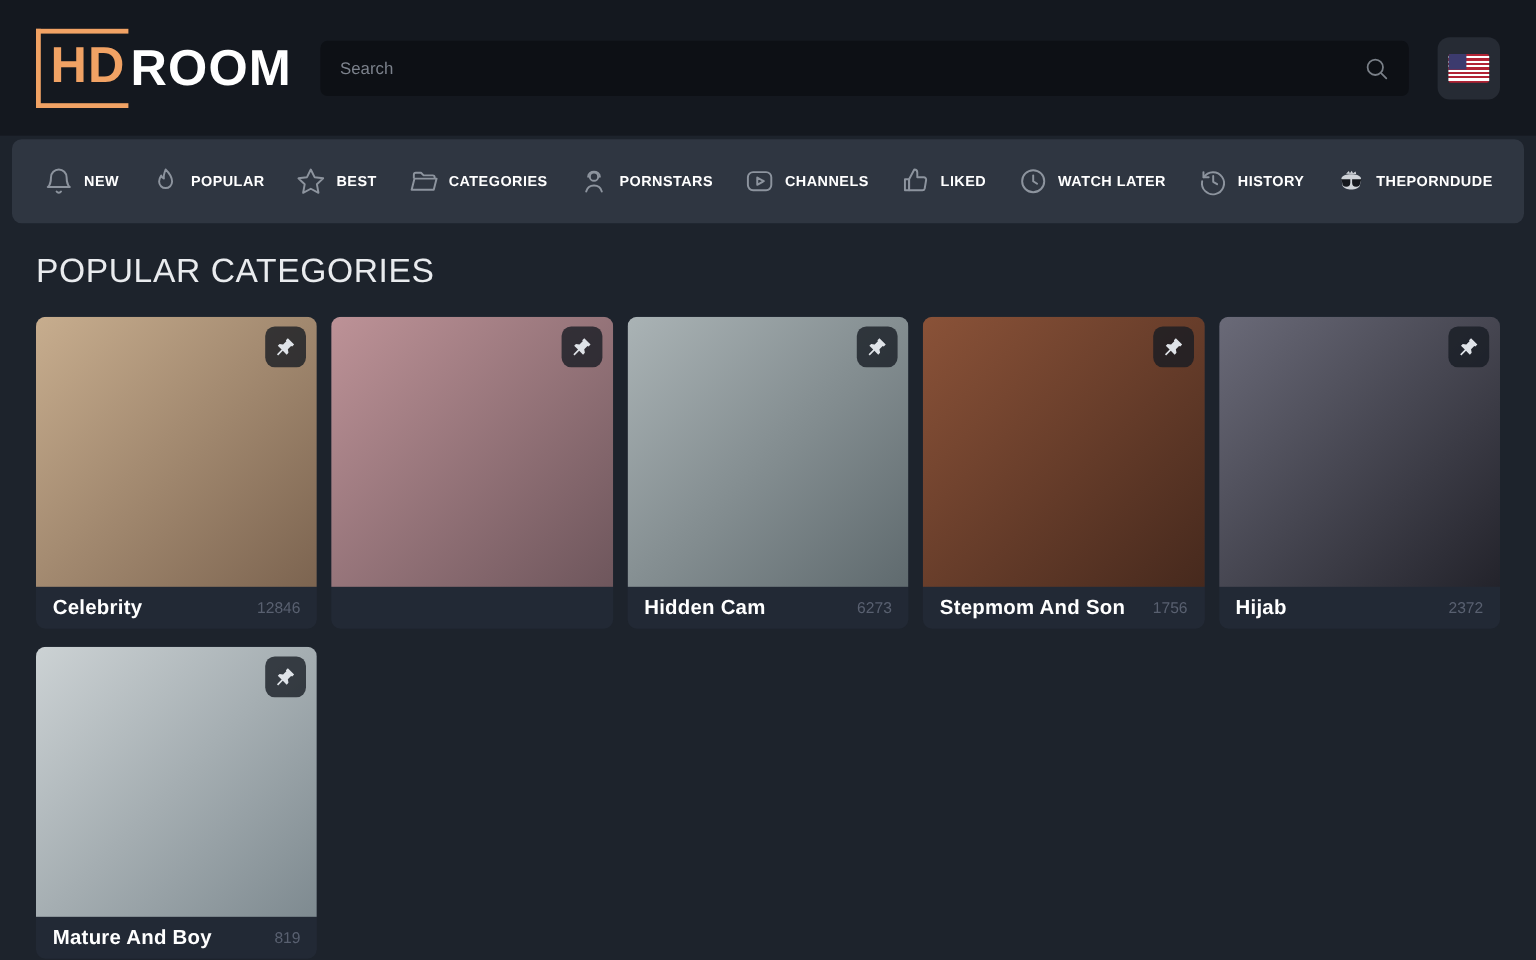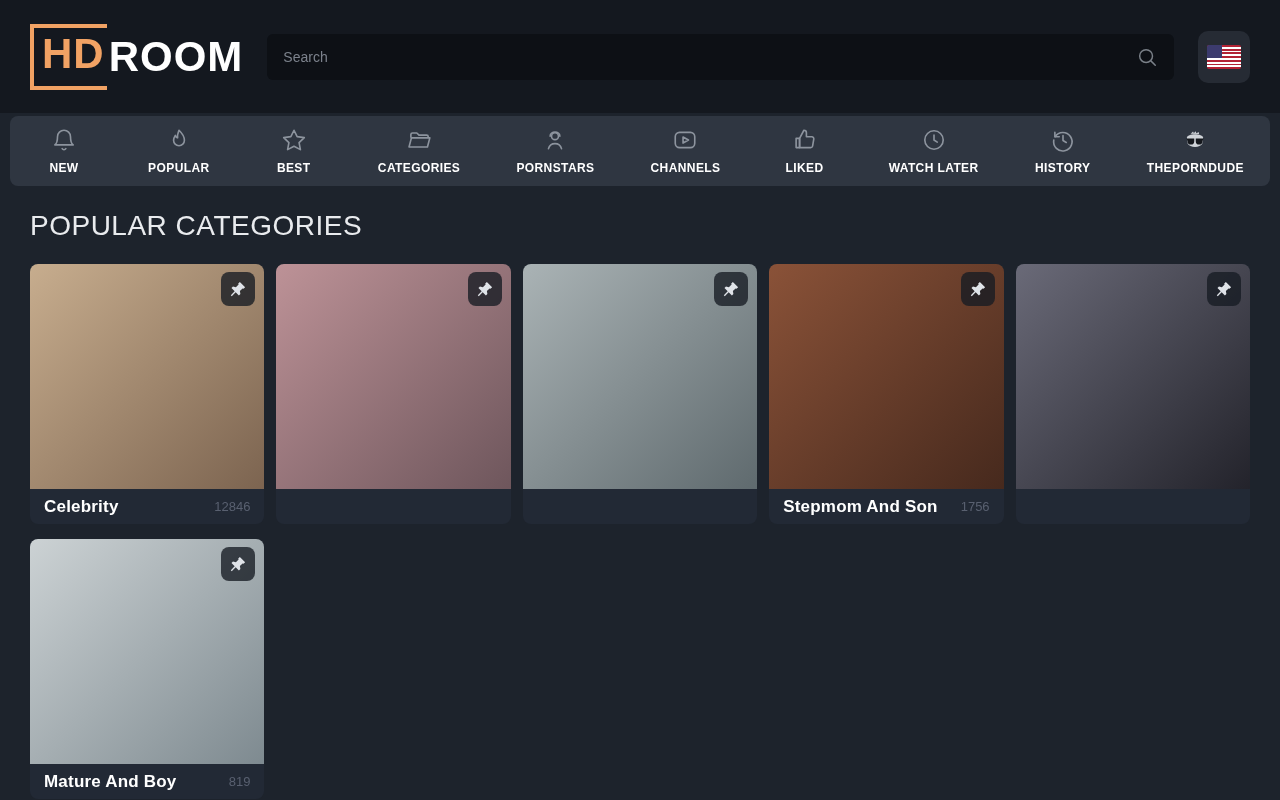--- a/index.html
+++ b/index.html
@@ -45,21 +45,21 @@
   .flag::before {
     content:""; position:absolute; left:0; top:0; width:15px; height:13px; background:#3c3b6e;
   }
 
   
   .navbar {
     margin:3px 10px 0; height:70px; background:#2f3641; border-radius:8px;
     display:flex; align-items:center; justify-content:space-between; padding:0 26px;
   }
   .nav-item {
-    display:flex; flex-direction:column; align-items:center; gap:8px;
+    display:flex; align-items:center; gap:8px;
     cursor:pointer; min-width:56px;
   }
   .nav-icon { width:26px; height:26px; color:#8d949e; display:flex; align-items:center; justify-content:center; }
   .nav-icon svg { width:26px; height:26px; }
   .nav-label {
     color:#ffffff; font-size:12px; font-weight:bold; letter-spacing:.4px; white-space:nowrap;
   }
 
   
   .page-title {
@@ -246,20 +246,24 @@
     </div>
 
     <div class="card">
       <div class="thumb" style="background: linear-gradient(135deg, rgb(170, 179, 181), rgb(95, 106, 110));">
         <div class="pin-btn">
           <svg viewBox="0 0 24 24">
             <path d="M14.5 2.5l7 7-2.2 2.2-1.2-.5-3.6 3.6.7 3.9-2 2-4.3-4.3-5.2 5.2-1.3-1.3 5.2-5.2L3.3 10.8l2-2 3.9.7 3.6-3.6-.5-1.2z"></path>
           </svg>
         </div>
       </div>
+      <div class="card-footer">
+        <span class="card-title">Hidden Cam</span>
+        <span class="card-count">6273</span>
+      </div>
     </div>
 
     <div class="card">
       <div class="thumb" style="background: linear-gradient(135deg, rgb(138, 82, 56), rgb(70, 41, 29));">
         <div class="pin-btn">
           <svg viewBox="0 0 24 24">
             <path d="M14.5 2.5l7 7-2.2 2.2-1.2-.5-3.6 3.6.7 3.9-2 2-4.3-4.3-5.2 5.2-1.3-1.3 5.2-5.2L3.3 10.8l2-2 3.9.7 3.6-3.6-.5-1.2z"></path>
           </svg>
         </div>
       </div>
@@ -270,20 +274,24 @@
     </div>
 
     <div class="card">
       <div class="thumb" style="background: linear-gradient(135deg, rgb(106, 106, 120), rgb(35, 35, 43));">
         <div class="pin-btn">
           <svg viewBox="0 0 24 24">
             <path d="M14.5 2.5l7 7-2.2 2.2-1.2-.5-3.6 3.6.7 3.9-2 2-4.3-4.3-5.2 5.2-1.3-1.3 5.2-5.2L3.3 10.8l2-2 3.9.7 3.6-3.6-.5-1.2z"></path>
           </svg>
         </div>
       </div>
+      <div class="card-footer">
+        <span class="card-title">Hijab</span>
+        <span class="card-count">2372</span>
+      </div>
     </div>
 
     <div class="card">
       <div class="thumb" style="background: linear-gradient(135deg, rgb(204, 210, 212), rgb(126, 138, 144));">
         <div class="pin-btn">
           <svg viewBox="0 0 24 24">
             <path d="M14.5 2.5l7 7-2.2 2.2-1.2-.5-3.6 3.6.7 3.9-2 2-4.3-4.3-5.2 5.2-1.3-1.3 5.2-5.2L3.3 10.8l2-2 3.9.7 3.6-3.6-.5-1.2z"></path>
           </svg>
         </div>
       </div>

